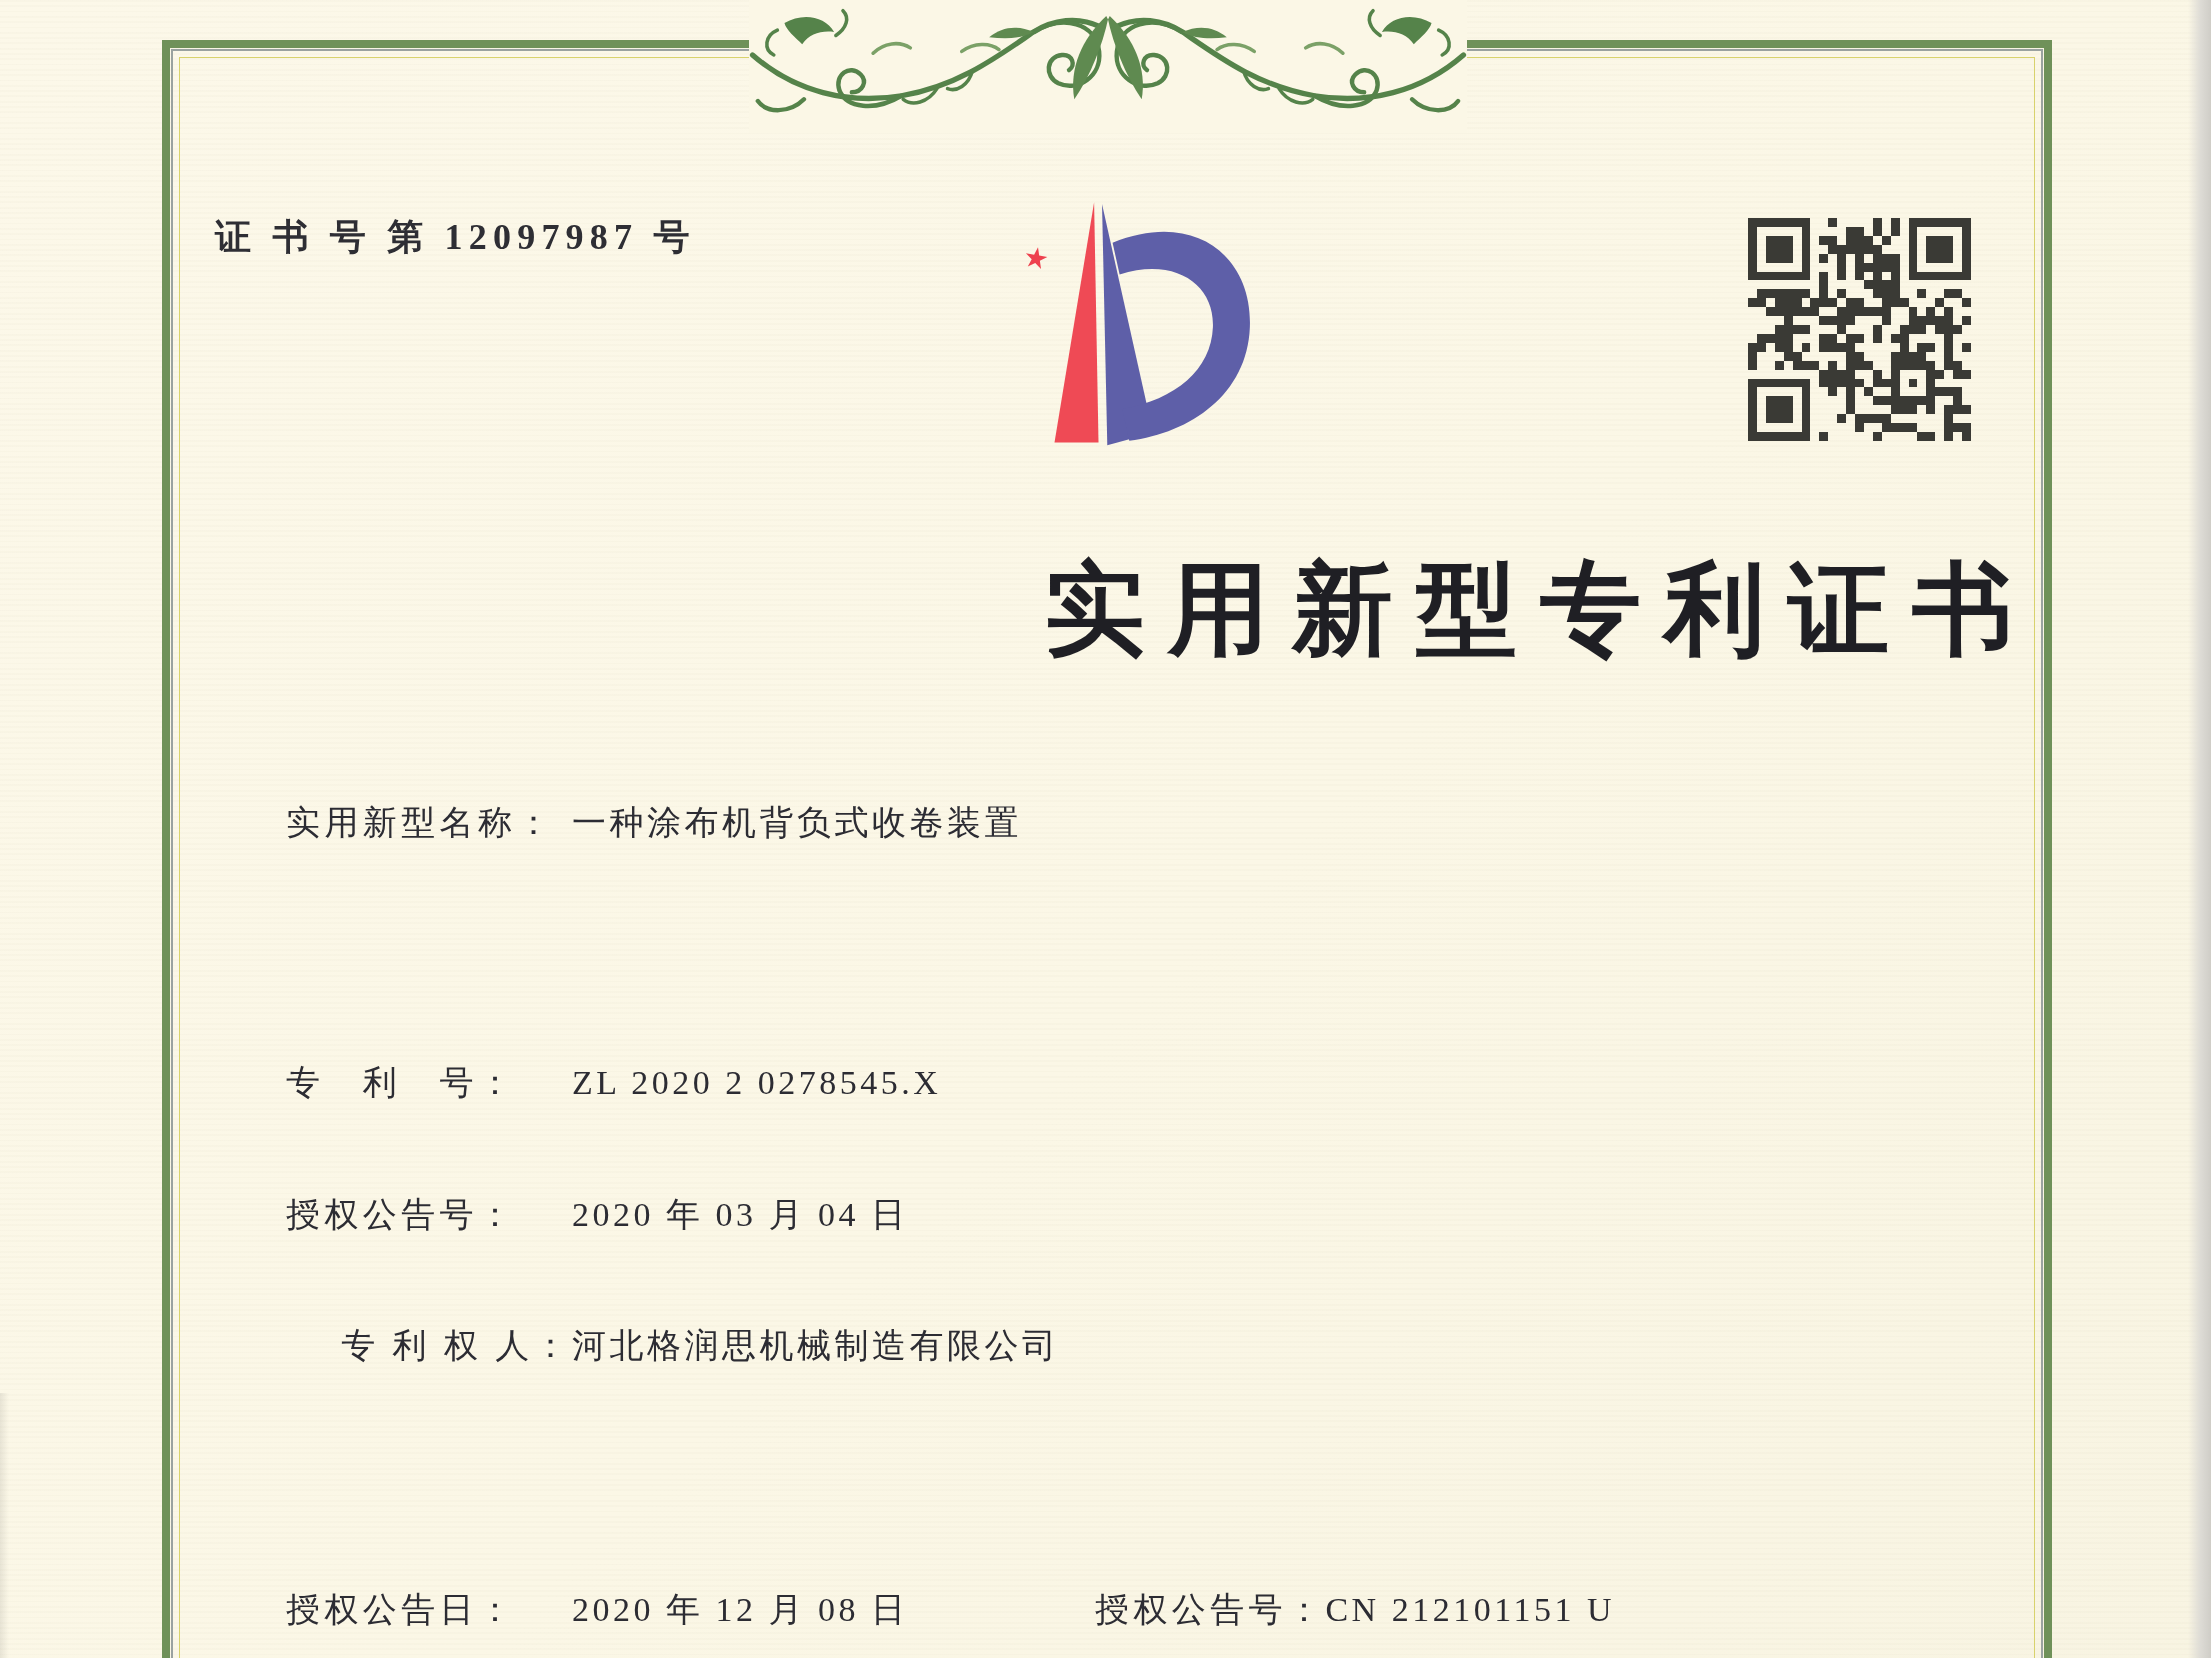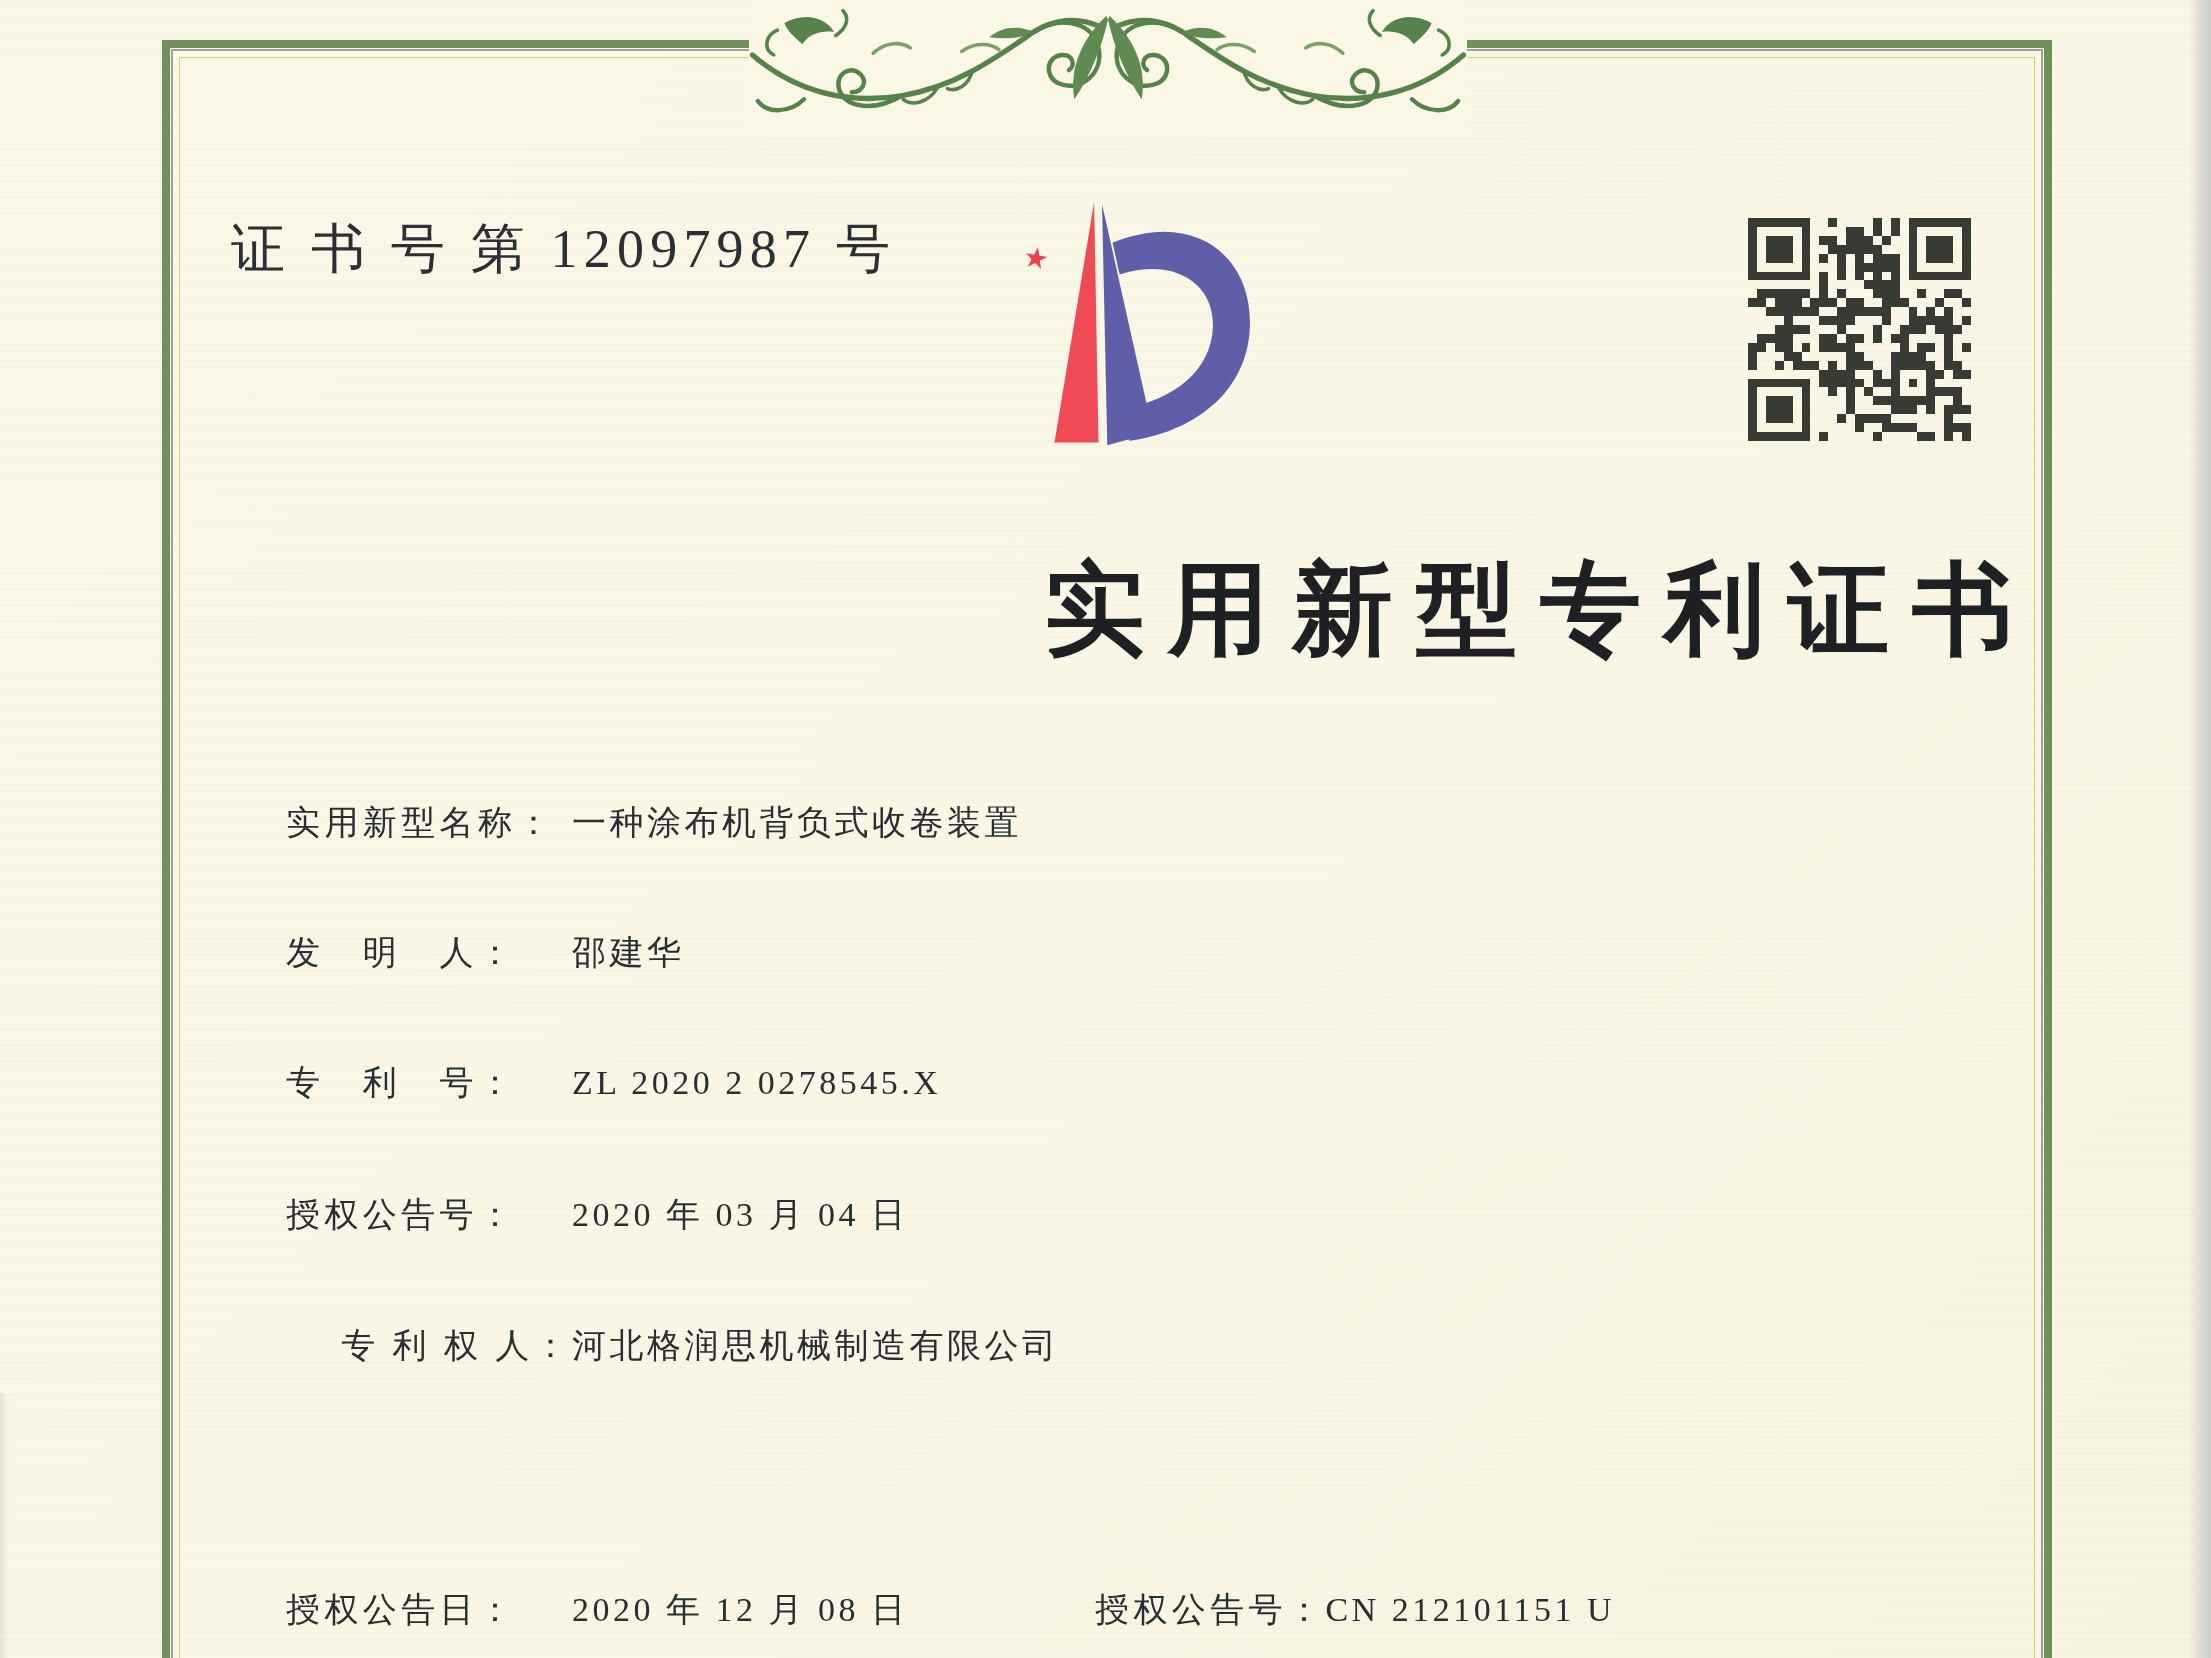--- a/index.html
+++ b/index.html
@@ -38,22 +38,22 @@
     border:1.8px solid #d8d26c;border-bottom:none;
   }
   
   .ornament{
     position:absolute;left:749px;top:0;width:718px;height:133px;
     background:#fbf7e6;
   }
   .ornament svg{position:absolute;left:0;top:0;}
 
   .cert-no{
-    position:absolute;left:231px;top:213px;
-    font-size:54px;letter-spacing:6.2px;color:#2e2e34;white-space:nowrap;
+    position:absolute;left:215px;top:213px;
+    font-size:36px;letter-spacing:6.2px;color:#2e2e34;white-space:nowrap;font-weight:bold;
   }
 
   .logo{position:absolute;left:938px;top:197px;width:321px;height:264px;}
 
   .qr{position:absolute;left:1748px;top:218px;width:223px;height:223px;}
 
   .title{
     position:absolute;left:162px;top:543px;width:1874px;
     text-align:right;font-size:101px;font-weight:700;color:#1f1f24;
     letter-spacing:23px;white-space:nowrap;
@@ -456,23 +456,20 @@
         <rect x="22" y="24" width="1" height="1" fill="#3a3a35"></rect>
         <rect x="24" y="24" width="1" height="1" fill="#3a3a35"></rect>
       </svg>
   </div>
 
   <div class="title">实用新型专利证书</div>
 
   <div class="field-row row-1">
     <span class="field-label">实用新型名称：</span><span class="field-value">一种涂布机背负式收卷装置</span>
   </div>
-  <div class="field-row row-2">
-    <span class="field-label">发　明　人：</span><span class="field-value">邵建华</span>
-  </div>
   <div class="field-row row-3">
     <span class="field-label">专　利　号：</span><span class="field-value">ZL 2020 2 0278545.X</span>
   </div>
   <div class="field-row row-4">
     <span class="field-label">授权公告号：</span><span class="field-value">2020 年 03 月 04 日</span>
   </div>
   <div class="field-row row-5">
     <span class="field-label">专 利 权 人：</span><span class="field-value">河北格润思机械制造有限公司</span>
   </div>
   <div class="field-row row-7">

